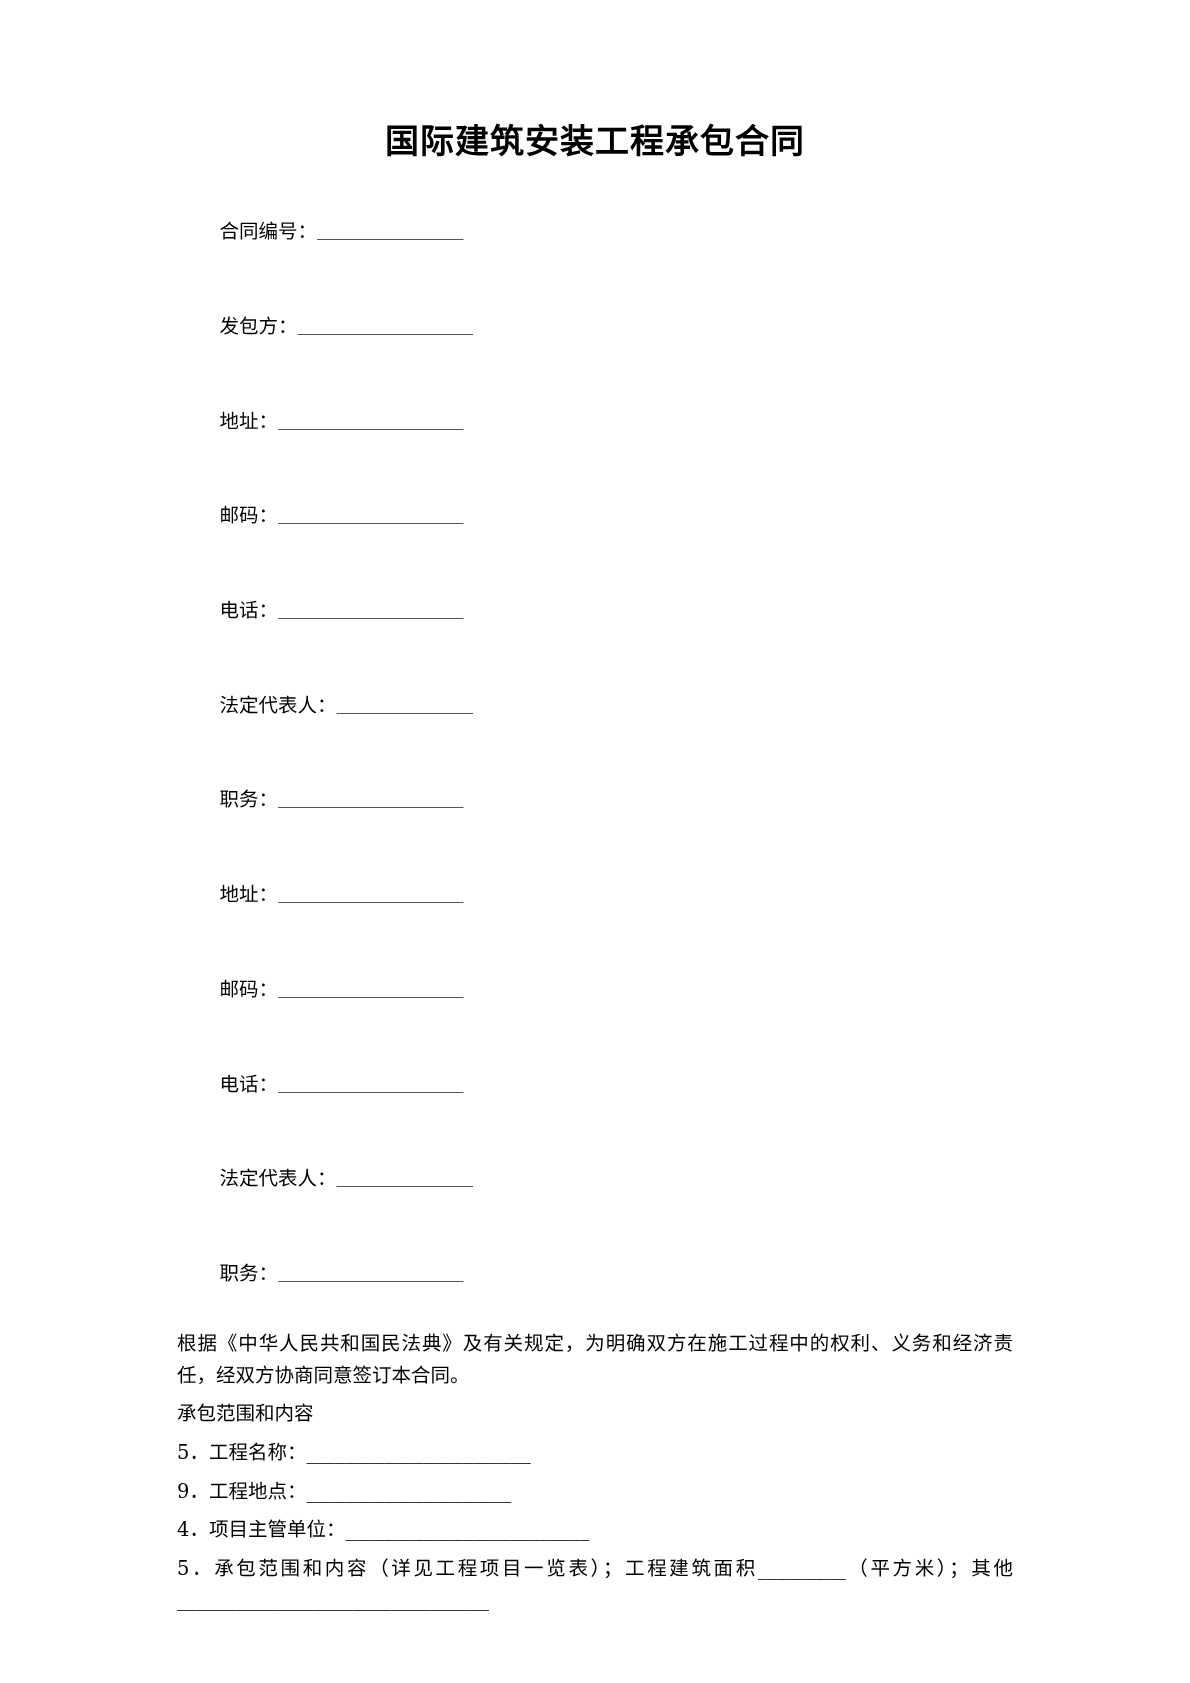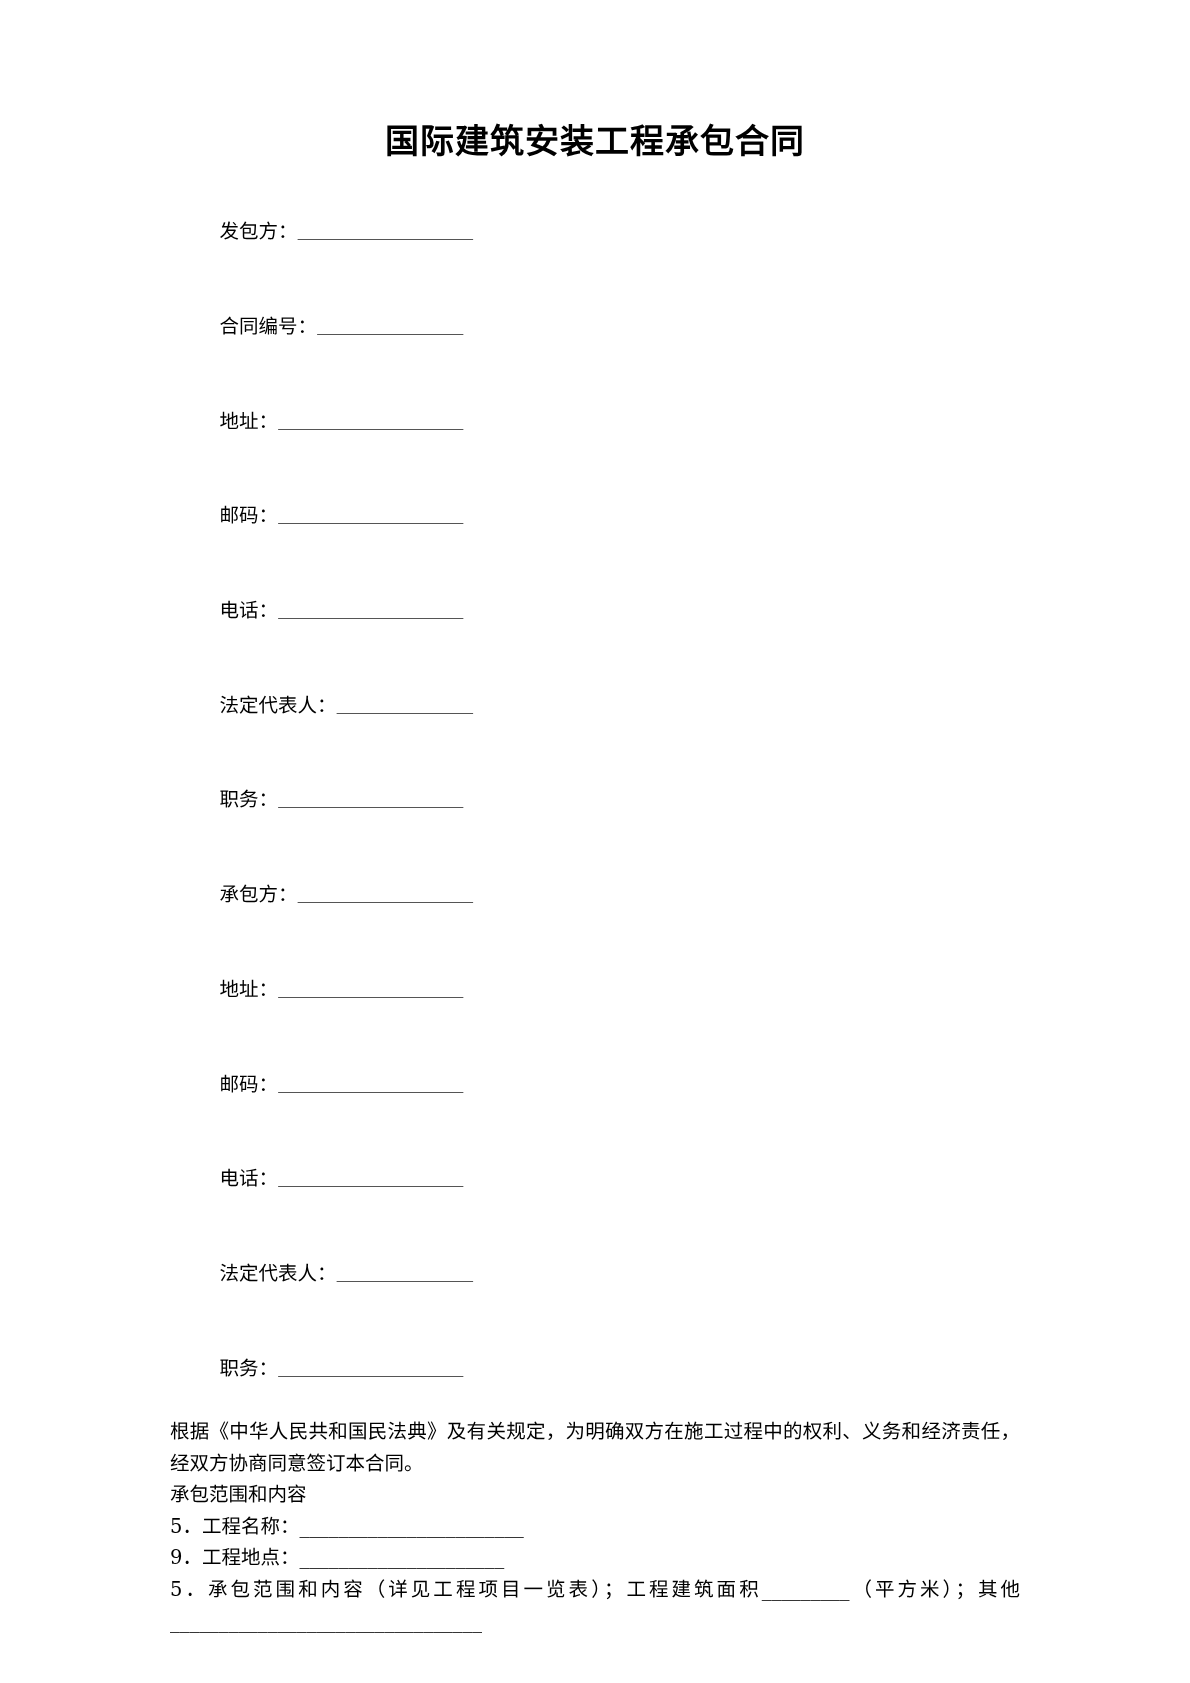--- a/index.html
+++ b/index.html
@@ -38,21 +38,21 @@
     text-align: justify;
     text-justify: inter-ideograph;
   }
   .line {
     margin: 0;
     padding: 0;
     white-space: pre-wrap;
     word-break: break-word;
   }
   .para {
-    margin: 0;
+    margin: 7px;
     padding: 0;
     text-indent: 0;
     text-align: justify;
     text-justify: inter-ideograph;
   }
   .blank {
     text-decoration: underline;
     text-decoration-color: #555555;
     color: transparent;
     letter-spacing: 0;
@@ -62,42 +62,39 @@
 <body>
 
 <div class="page">
 
   <h1 class="doc-title">国际建筑安装工程承包合同</h1>
 
   <div class="body-text">
 
     <div>
       <div class="line">
-        <span>发包方：</span><span class="blank">__________________</span>
+        <span>合同编号：</span><span class="blank">_______________</span>
       </div>
       <div class="line">
-        <span>合同编号：</span><span class="blank">_______________</span>
+        <span>发包方：</span><span class="blank">__________________</span>
       </div>
       <div class="line">
         <span>地址：</span><span class="blank">___________________</span>
       </div>
       <div class="line">
         <span>邮码：</span><span class="blank">___________________</span>
       </div>
       <div class="line">
         <span>电话：</span><span class="blank">___________________</span>
       </div>
       <div class="line">
         <span>法定代表人：</span><span class="blank">______________</span>
       </div>
       <div class="line">
         <span>职务：</span><span class="blank">___________________</span>
-      </div>
-      <div class="line">
-        <span>承包方：</span><span class="blank">__________________</span>
       </div>
       <div class="line">
         <span>地址：</span><span class="blank">___________________</span>
       </div>
       <div class="line">
         <span>邮码：</span><span class="blank">___________________</span>
       </div>
       <div class="line">
         <span>电话：</span><span class="blank">___________________</span>
       </div>
@@ -108,18 +105,19 @@
         <span>职务：</span><span class="blank">___________________</span>
       </div>
     </div>
 
     <p class="para">根据《中华人民共和国民法典》及有关规定，为明确双方在施工过程中的权利、义务和经济责任，经双方协商同意签订本合同。</p>
 
     <div>
       <p class="para">承包范围和内容</p>
       <p class="para">5．工程名称：_______________________</p>
       <p class="para">9．工程地点：_____________________</p>
+      <p class="para">4．项目主管单位：_________________________</p>
       <p class="para">5．承包范围和内容（详见工程项目一览表）；工程建筑面积_________（平方米）；其他________________________________</p>
 
     </div>
 
   </div>
 </div>
 
 </body></html>

